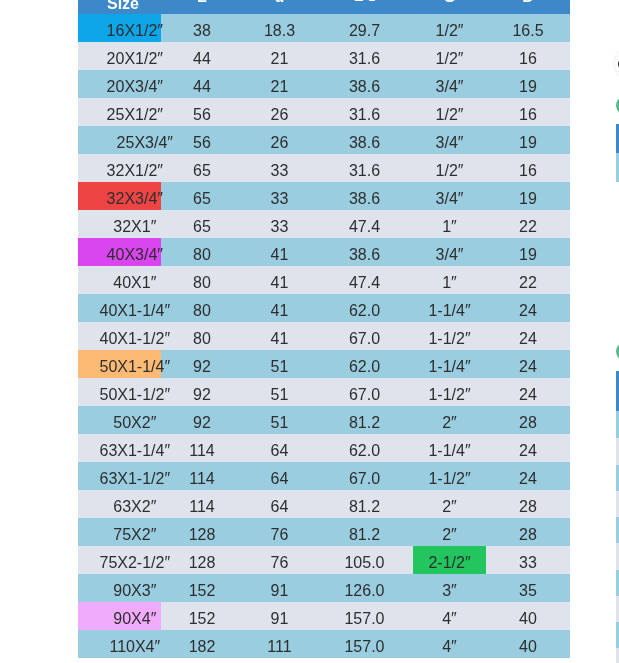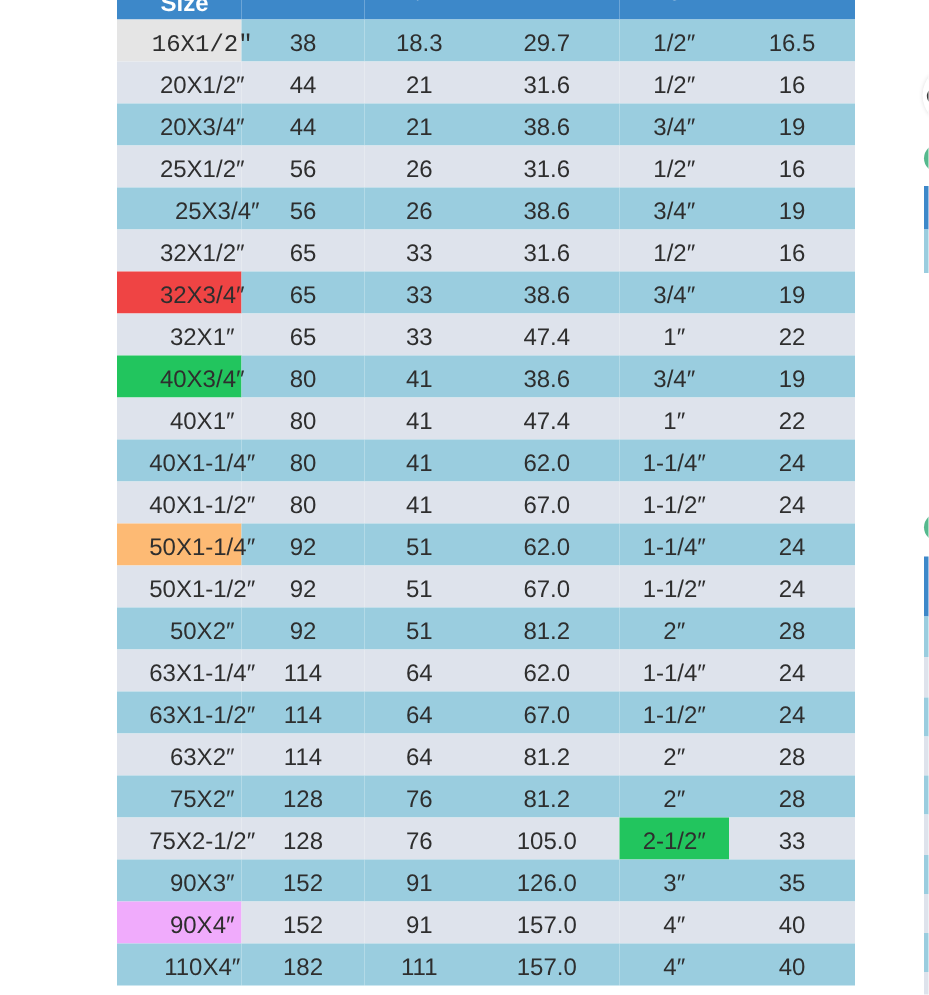--- a/index.html
+++ b/index.html
@@ -48,21 +48,21 @@
             <th class="size-col" style="background: rgb(61, 136, 201); color: rgb(255, 255, 255);"><span>Size</span></th>
             <th style="background: rgb(61, 136, 201); color: rgb(255, 255, 255);"><span>L</span></th>
             <th style="background: rgb(61, 136, 201); color: rgb(255, 255, 255);"><span>d</span></th>
             <th style="background: rgb(61, 136, 201); color: rgb(255, 255, 255);"><span>L<i class="subidx">1</i></span></th>
             <th style="background: rgb(61, 136, 201); color: rgb(255, 255, 255);"><span>G</span></th>
             <th style="background: rgb(61, 136, 201); color: rgb(255, 255, 255);"><span>D</span></th>
           </tr>
         </thead>
       <tbody id="tbody">
           <tr>
-            <td style="background: #e5e5e5; color: rgb(46, 46, 46); font-family: Liberation Mono, monospace;"><span>16X1/2″</span></td>
+            <td style="background: #0ea5e9; color: rgb(46, 46, 46);"><span>16X1/2″</span></td>
             <td style="background: rgb(154, 205, 223); color: rgb(46, 46, 46);"><span>38</span></td>
             <td style="background: rgb(154, 205, 223); color: rgb(46, 46, 46);"><span>18.3</span></td>
             <td style="background: rgb(154, 205, 223); color: rgb(46, 46, 46);"><span>29.7</span></td>
             <td style="background: rgb(154, 205, 223); color: rgb(46, 46, 46);"><span>1/2″</span></td>
             <td style="background: rgb(154, 205, 223); color: rgb(46, 46, 46);"><span>16.5</span></td>
           </tr>
           <tr>
             <td style="background: rgb(222, 227, 236); color: rgb(46, 46, 46);"><span>20X1/2″</span></td>
             <td style="background: rgb(222, 227, 236); color: rgb(46, 46, 46);"><span>44</span></td>
             <td style="background: rgb(222, 227, 236); color: rgb(46, 46, 46);"><span>21</span></td>
@@ -112,21 +112,21 @@
           </tr>
           <tr>
             <td style="background: rgb(222, 227, 236); color: rgb(46, 46, 46);"><span>32X1″</span></td>
             <td style="background: rgb(222, 227, 236); color: rgb(46, 46, 46);"><span>65</span></td>
             <td style="background: rgb(222, 227, 236); color: rgb(46, 46, 46);"><span>33</span></td>
             <td style="background: rgb(222, 227, 236); color: rgb(46, 46, 46);"><span>47.4</span></td>
             <td style="background: rgb(222, 227, 236); color: rgb(46, 46, 46);"><span>1″</span></td>
             <td style="background: rgb(222, 227, 236); color: rgb(46, 46, 46);"><span>22</span></td>
           </tr>
           <tr>
-            <td style="background: #22c55e; color: rgb(46, 46, 46);"><span>40X3/4″</span></td>
+            <td style="background: #d946ef; color: rgb(46, 46, 46);"><span>40X3/4″</span></td>
             <td style="background: rgb(154, 205, 223); color: rgb(46, 46, 46);"><span>80</span></td>
             <td style="background: rgb(154, 205, 223); color: rgb(46, 46, 46);"><span>41</span></td>
             <td style="background: rgb(154, 205, 223); color: rgb(46, 46, 46);"><span>38.6</span></td>
             <td style="background: rgb(154, 205, 223); color: rgb(46, 46, 46);"><span>3/4″</span></td>
             <td style="background: rgb(154, 205, 223); color: rgb(46, 46, 46);"><span>19</span></td>
           </tr>
           <tr>
             <td style="background: rgb(222, 227, 236); color: rgb(46, 46, 46);"><span>40X1″</span></td>
             <td style="background: rgb(222, 227, 236); color: rgb(46, 46, 46);"><span>80</span></td>
             <td style="background: rgb(222, 227, 236); color: rgb(46, 46, 46);"><span>41</span></td>

